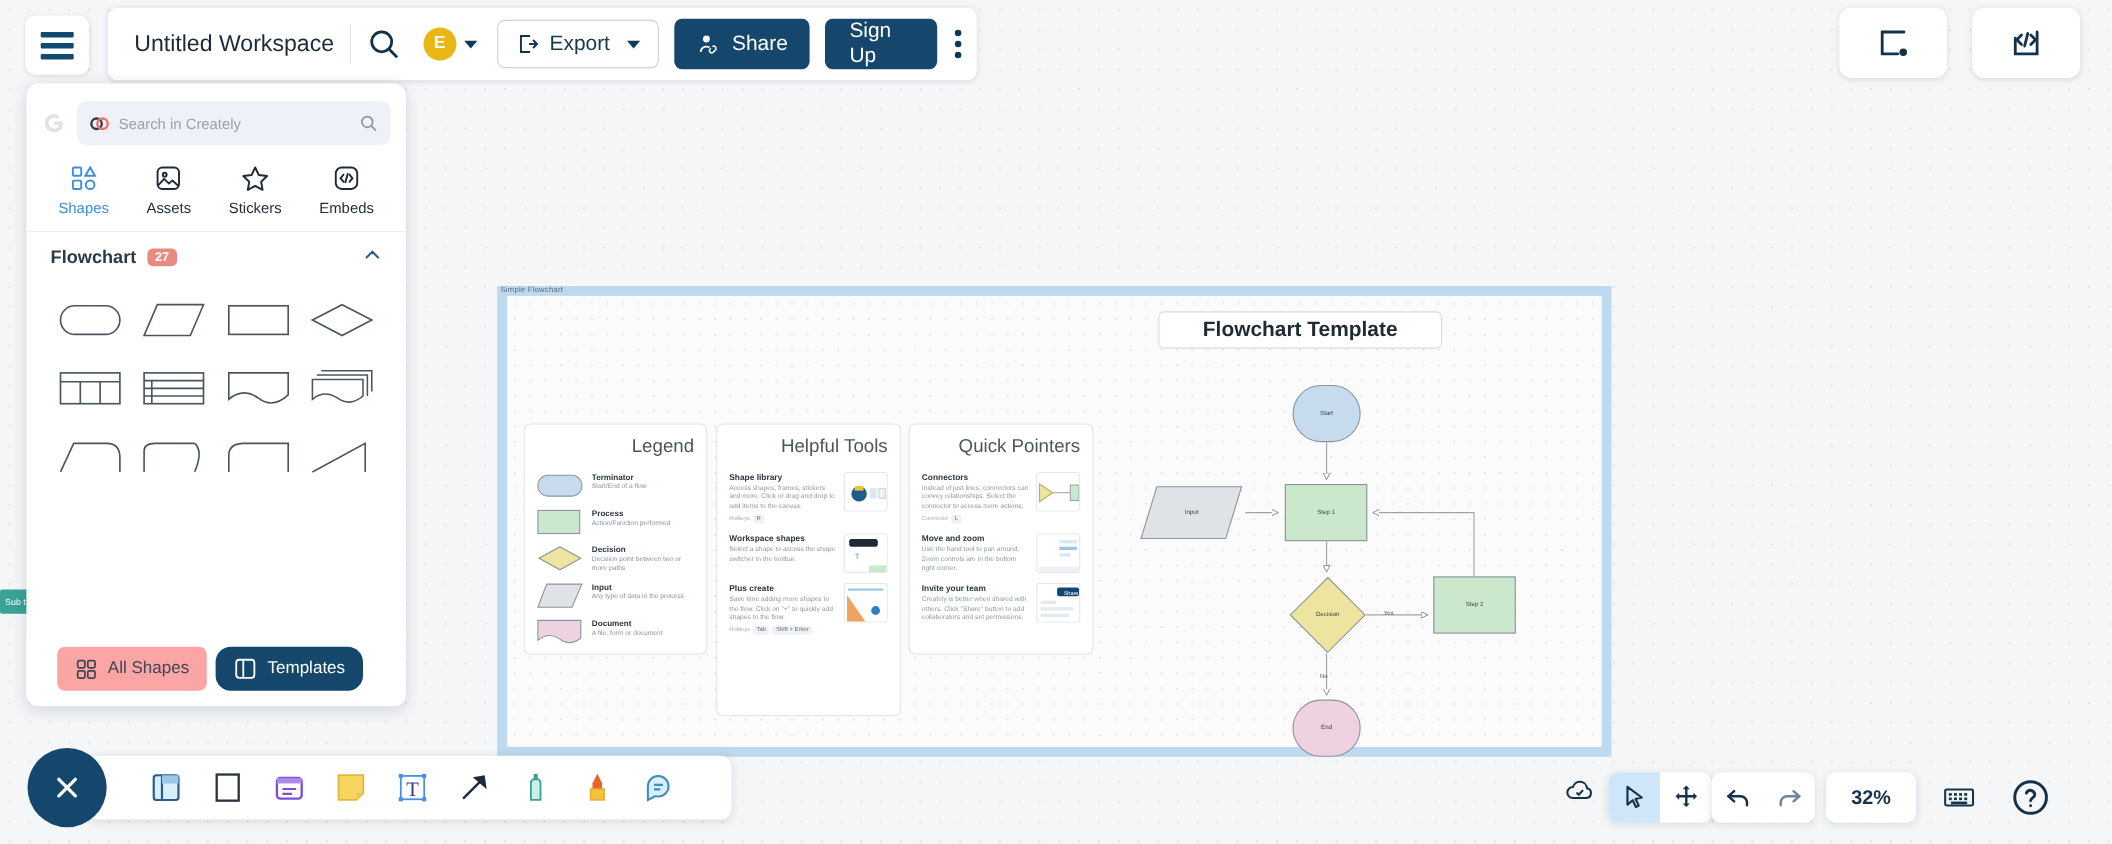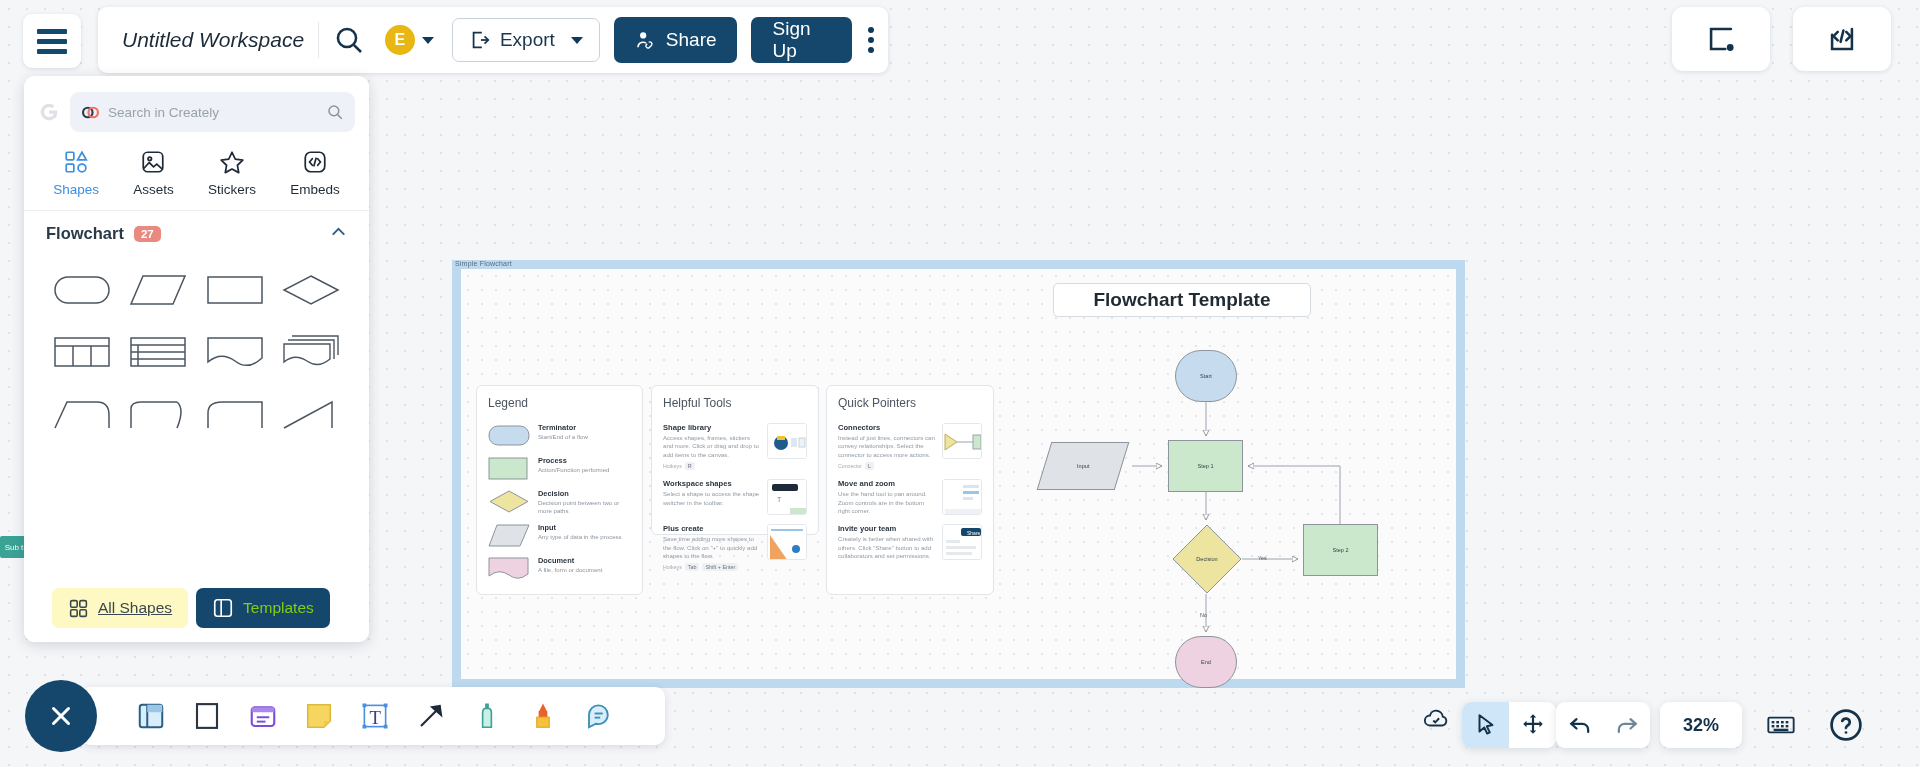--- a/index.html
+++ b/index.html
@@ -43,23 +43,23 @@
     display: flex; align-items: center; justify-content: center;
     font-size: 19px; font-weight: bold; color: #1f2a33;
   }
 
   
   .info-card {
     position: absolute; top: 385px;
     background: #fff; border: 1px solid #e1e4e8; border-radius: 6px;
     padding: 10px 11px;
   }
-  .card-h { text-align: left; font-size: 12px; color: #4a5560; margin-bottom: 13px; }
+  .card-h { text-align: right; font-size: 17px; color: #4a5560; margin-bottom: 13px; }
   #card-legend   { left: 476px; width: 167px; height: 210px; }
-  #card-tools    { left: 651px; width: 168px; height: 150px; }
+  #card-tools    { left: 651px; width: 168px; height: 266px; }
   #card-pointers { left: 826px; width: 168px; height: 210px; }
 
   .lg-row { display: flex; align-items: flex-start; gap: 8px; margin-bottom: 8px; }
   .lg-shape { width: 42px; height: 25px; flex: 0 0 42px; }
   .lg-txt-t { font-size: 7.4px; font-weight: bold; color: #2b3640; line-height: 1.35; }
   .lg-txt-d { font-size: 6.1px; color: #8b949e; line-height: 1.35; }
 
   .tool-row { margin-bottom: 9px; display: flex; gap: 6px; }
   .tool-body { flex: 1; }
   .tool-t { font-size: 7.6px; font-weight: bold; color: #2b3640; margin-bottom: 2px; }
@@ -87,21 +87,21 @@
     background:#fff; border-radius: 9px; box-shadow: 0 1px 4px rgba(20,40,60,.12);
     display:flex; align-items:center; justify-content:center; flex-direction:column; gap:5px;
   }
   .ham-line { width: 30px; height: 5px; background:#12496e; border-radius:1px; }
 
   .topbar {
     position: absolute; left: 98px; top: 7px; width: 790px; height: 66px;
     background:#fff; border-radius:9px; box-shadow: 0 1px 5px rgba(20,40,60,.13);
     display:flex; align-items:center; padding: 0 14px 0 24px; gap: 0;
   }
-  .ws-title { font-size: 21px; color:#1d2b38; white-space:nowrap;font-style:italic; }
+  .ws-title { font-size: 21px; color:#1d2b38; white-space:nowrap; }
   .divider { width:1px; height:36px; background:#e3e6ea; margin: 0 14px; }
   .icon-btn { display:flex; align-items:center; justify-content:center; cursor:pointer; }
   .avatar {
     width:30px; height:30px; border-radius:50%; background:#e8b713; color:#fff;
     display:flex; align-items:center; justify-content:center; font-size:16px; font-weight:600;
   }
   .caret { width:0;height:0;border-left:6px solid transparent;border-right:6px solid transparent;border-top:7px solid #0d3a5c; margin-left:7px;}
   .btn-export {
     display:flex; align-items:center; gap:9px; height:44px; padding:0 16px;
     border:1px solid #c9d2da; border-radius:7px; background:#fff;
@@ -157,22 +157,22 @@
 
   .shape-grid { display:grid; grid-template-columns:repeat(4,1fr); gap:6px 4px; padding:10px 22px 0 22px; }
   .shape-cell { height:56px; display:flex; align-items:center; justify-content:center; cursor:pointer; }
 
   .panel-foot {
     position:absolute; left:0; bottom:0; width:100%; padding:10px 14px 14px 28px;
     background:#fff; display:flex; gap:8px;
   }
   .foot-btn { display:flex; align-items:center; gap:9px; height:40px; padding:0 16px; border-radius:7px;
               font-size:15.5px; cursor:pointer; }
-  #btn-allshapes { background:#fef9c3; color:#3c4752;text-decoration:underline; }
-  #btn-templates { background:#14476b; color:#84cc16; }
+  #btn-allshapes { background:#fca5a5; color:#3c4752; }
+  #btn-templates { background:#14476b; color:#ffffff;border-radius:14px; }
 
   
   .bt-bar {
     position:absolute; left:80px; bottom:22px; width:585px; height:58px;
     background:#fff; border-radius:10px; box-shadow:0 2px 9px rgba(20,40,60,.13);
     display:flex; align-items:center; gap:10px; padding-left:48px;
   }
   .bt-item { width:46px; height:46px; display:flex; align-items:center; justify-content:center; cursor:pointer; }
   .bt-close {
     position:absolute; left:25px; bottom:15px; width:72px; height:72px; border-radius:50%;

